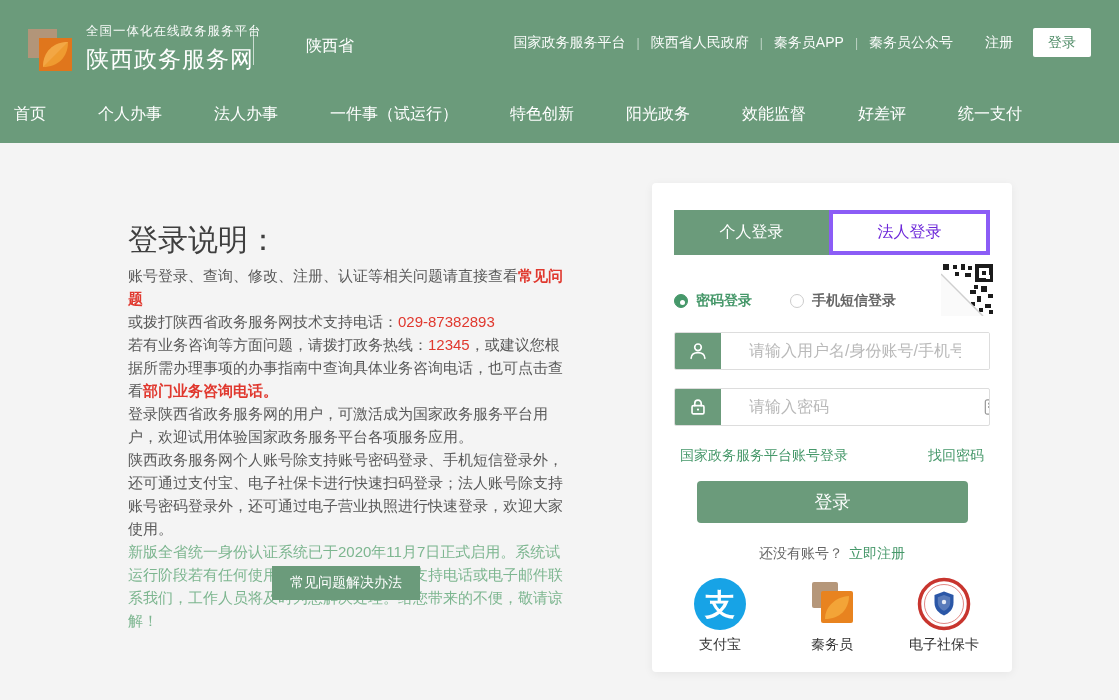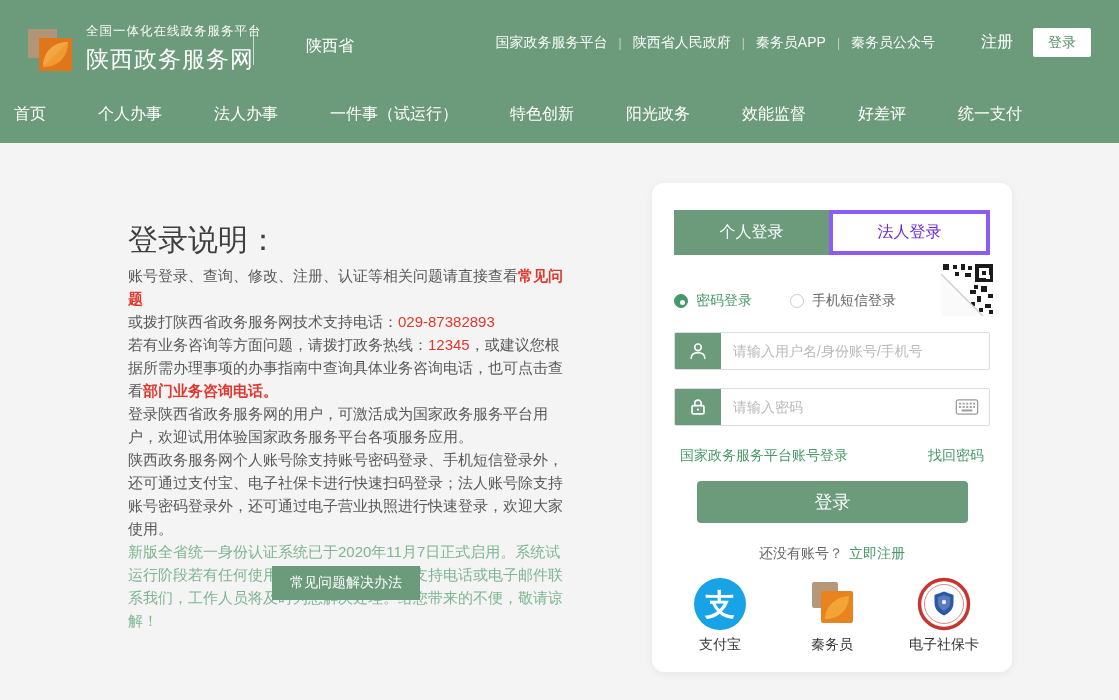--- a/index.html
+++ b/index.html
@@ -14,58 +14,58 @@
   .header{position:absolute;left:0;top:0;width:100%;height:85px;background:var(--green);}
   .logo{position:absolute;left:26px;top:25px;width:48px;height:48px;}
   .site-titles{position:absolute;left:86px;top:23px;color:#fff;}
   .site-titles .small{font-size:12.5px;letter-spacing:1px;opacity:.96;}
   .site-titles .big{font-size:23px;margin-top:4px;letter-spacing:1px;}
   .hdr-divider{position:absolute;left:253px;top:25px;width:1px;height:40px;background:rgba(255,255,255,.65);}
   .region{position:absolute;left:267px;top:36px;color:#fff;font-size:16px;padding-left:39px;}
   .hdr-right{position:absolute;right:28px;top:0;height:85px;display:flex;align-items:center;}
   .hdr-link{color:rgba(255,255,255,.97);font-size:14px;cursor:pointer;}
   .hdr-sep{color:rgba(255,255,255,.55);font-size:12px;margin:0 11px;}
-  .hdr-register{color:#fff;font-size:16px;margin-left:46px;cursor:pointer;}
+  .hdr-register{color:#fff;font-size:14px;margin-left:32px;cursor:pointer;}
   .hdr-login-btn{margin-left:20px;width:58px;height:29px;background:#fff;color:#4f8c67;
     font-size:14px;border:none;border-radius:2px;cursor:pointer;}
 
   
   .nav{position:absolute;left:0;top:85px;width:100%;height:58px;background:var(--green);
     display:flex;align-items:center;padding-left:14px;gap:52px;}
   .nav-item{color:#fff;font-size:16px;cursor:pointer;white-space:nowrap;}
 
   
   .ins-title{position:absolute;left:128px;top:220px;font-size:30px;color:#3f3f3f;}
   .ins-body{position:absolute;left:128px;top:264px;width:446px;font-size:15px;line-height:23px;color:var(--txt);}
   .ins-body .r{color:var(--red);}
   .ins-body .rb{color:var(--red);font-weight:bold;cursor:pointer;}
   .ins-body .g{color:var(--notice);}
   .faq-btn{position:absolute;left:272px;top:566px;width:148px;height:34px;background:var(--green);
     color:#fff;border:none;border-radius:0;font-size:14px;cursor:pointer;}
 
   
   .panel{position:absolute;left:652px;top:183px;width:360px;height:489px;background:#fff;
-    border-radius:12px;box-shadow:0 2px 10px rgba(0,0,0,.06);}
+    border-radius:4px;box-shadow:0 2px 10px rgba(0,0,0,.06);}
   .tabs{margin:27px 22px 0;display:flex;height:45px;}
   .tab{flex:1;display:flex;align-items:center;justify-content:center;font-size:16px;cursor:pointer;
     background:#fff;border:4px solid #8b5cf6;color:#6d28d9;}
   .tab.active{background:var(--green);border:1px solid var(--green);color:#fff;}
-  .modes{margin:37px 22px 12px;display:flex;align-items:center;gap:38px;}
+  .modes{margin:37px 22px 12px;display:flex;align-items:center;gap:38px;font-weight:bold;}
   .mode{display:flex;align-items:center;gap:8px;font-size:14px;color:#666;cursor:pointer;}
   .mode.selected{color:var(--green-link);}
   .radio{width:14px;height:14px;border-radius:50%;border:1px solid #ccc;background:#fff;position:relative;}
   .mode.selected .radio{border-color:var(--green-link);background:var(--green-link);}
   .mode.selected .radio::after{content:"";position:absolute;left:4.5px;top:4.5px;width:5px;height:5px;
     border-radius:50%;background:#fff;}
   .qr{position:absolute;top:79px;right:17px;width:54px;height:54px;cursor:pointer;}
   .field{margin:22px 22px 0;height:38px;border:1px solid #ddd;border-radius:2px;display:flex;
     overflow:hidden;background:#fff;align-items:stretch;}
   .field + .field{margin-top:18px;}
   .field .icon-box{width:46px;background:var(--green);display:flex;align-items:center;justify-content:center;flex:none;}
-  .field input{flex:1;border:none;outline:none;padding:0 12px;font-size:14px;color:#333;
+  .field input{flex:1;border:none;outline:none;padding:0 28px;font-size:16px;color:#333;
     font-family:"Liberation Sans","DejaVu Sans",sans-serif;}
   .field input::placeholder{color:#b9b9b9;}
   .kbd{align-self:center;margin-right:10px;cursor:pointer;display:flex;}
   .links-row{margin:21px 28px 0;display:flex;justify-content:space-between;font-size:14px;}
   .links-row span{color:var(--green-link);cursor:pointer;}
   .login-btn{display:block;margin:16px 44px 0 45px;width:271px;height:42px;background:var(--green);
     color:#fff;font-size:18px;border:none;border-radius:4px;cursor:pointer;}
   .register-row{margin-top:22px;text-align:center;font-size:14px;color:#666;}
   .register-row .reg-link{color:var(--green-link);cursor:pointer;margin-left:6px;}
   .tp-row{margin-top:14px;display:flex;justify-content:center;gap:40px;}

